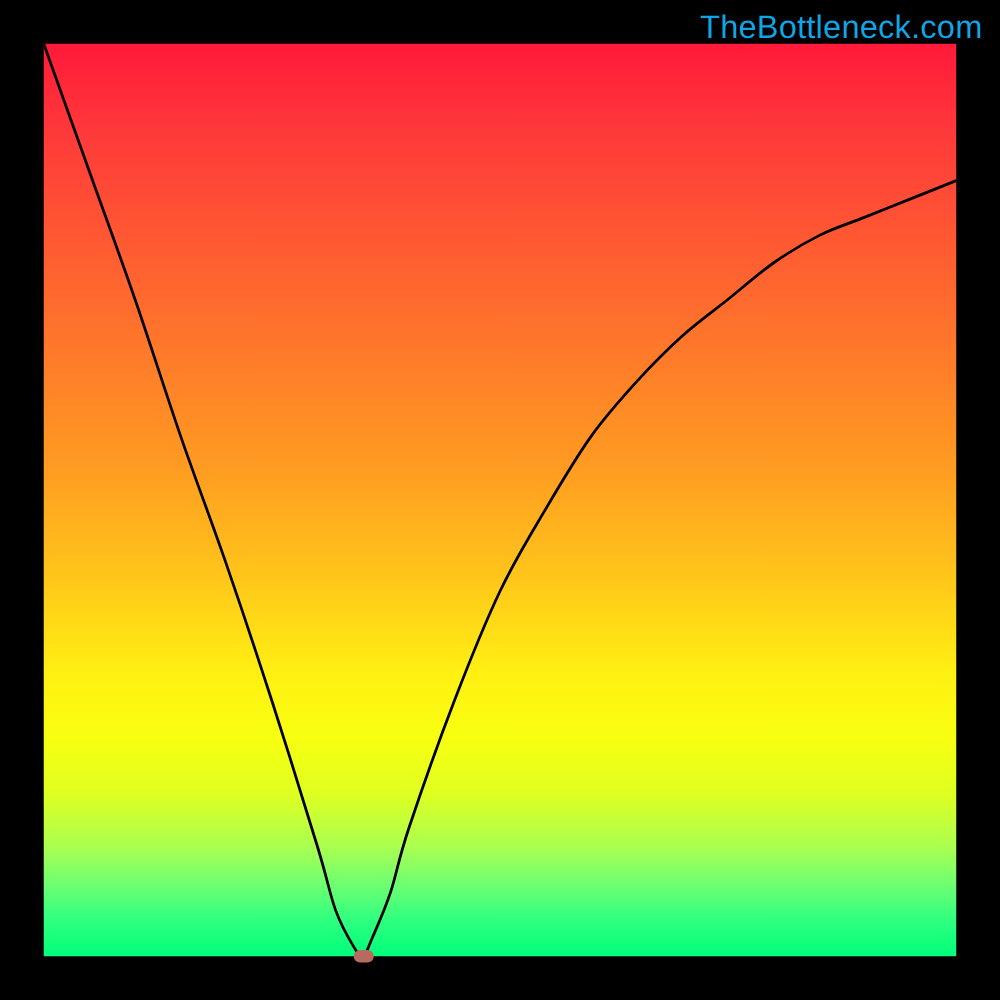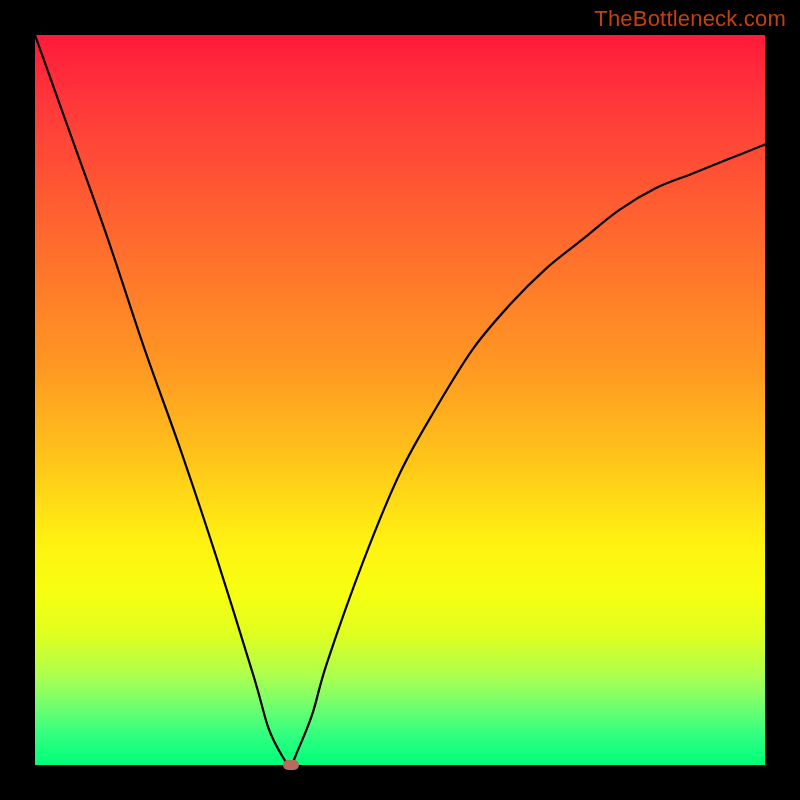--- a/index.html
+++ b/index.html
@@ -36,22 +36,22 @@
       #aaff50 88%,
       #70ff70 92%,
       #30ff80 96%,
       #00ff7a 100%
     );
   }
   .watermark {
     position: absolute;
     top: 6px;
     right: 14px;
-    color: #c2410c;
-    font-size: 22px;
+    color: #0ea5e9;
+    font-size: 26px;
     letter-spacing: 0.2px;
     user-select: none;
   }
   svg.curve {
     position: absolute;
     inset: 0;
     width: 730px;
     height: 730px;
   }
   .min-marker {

